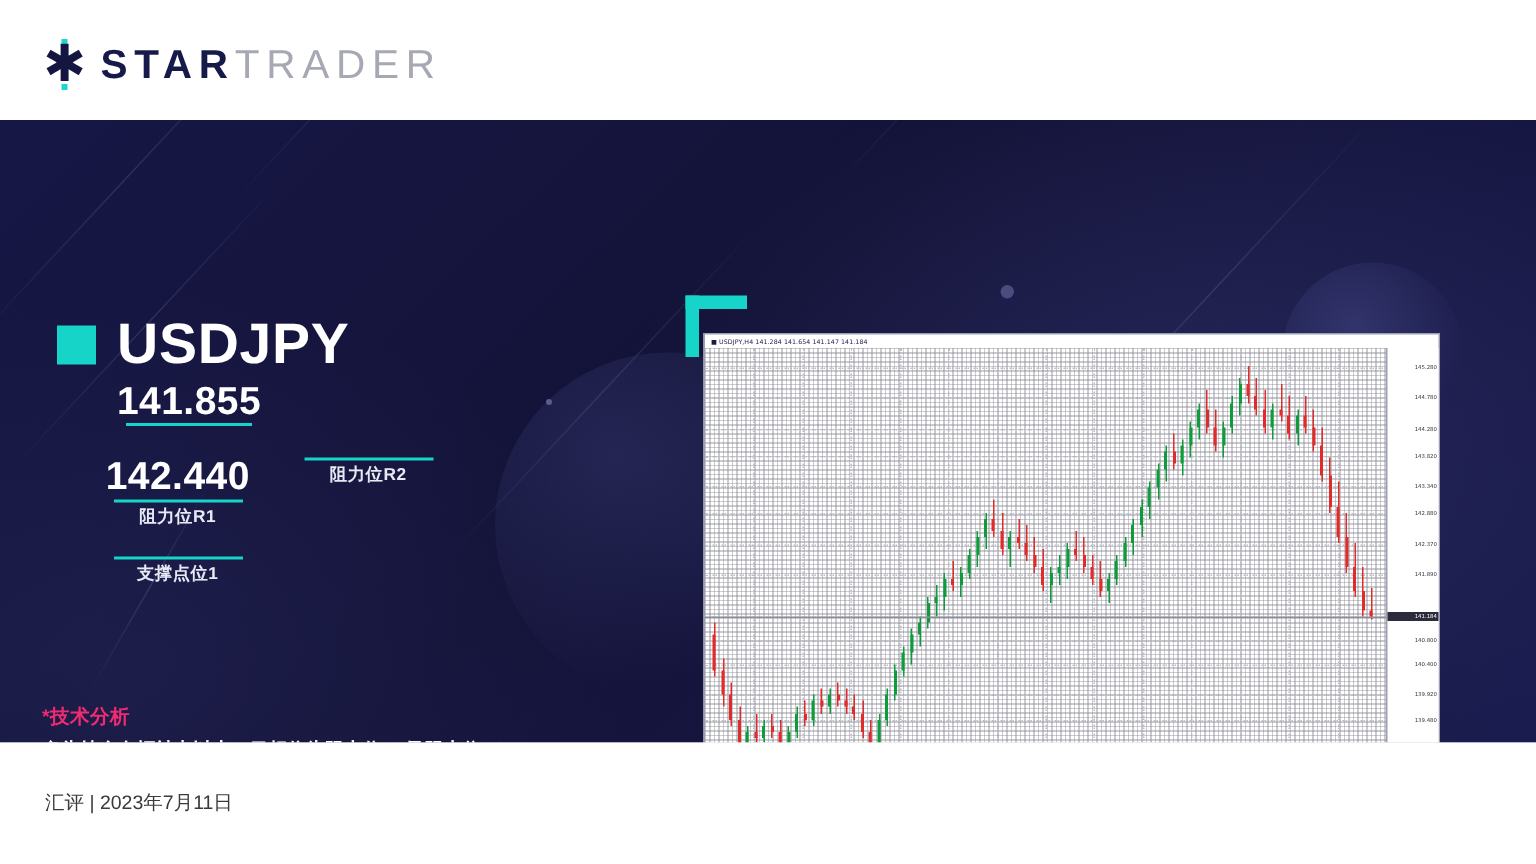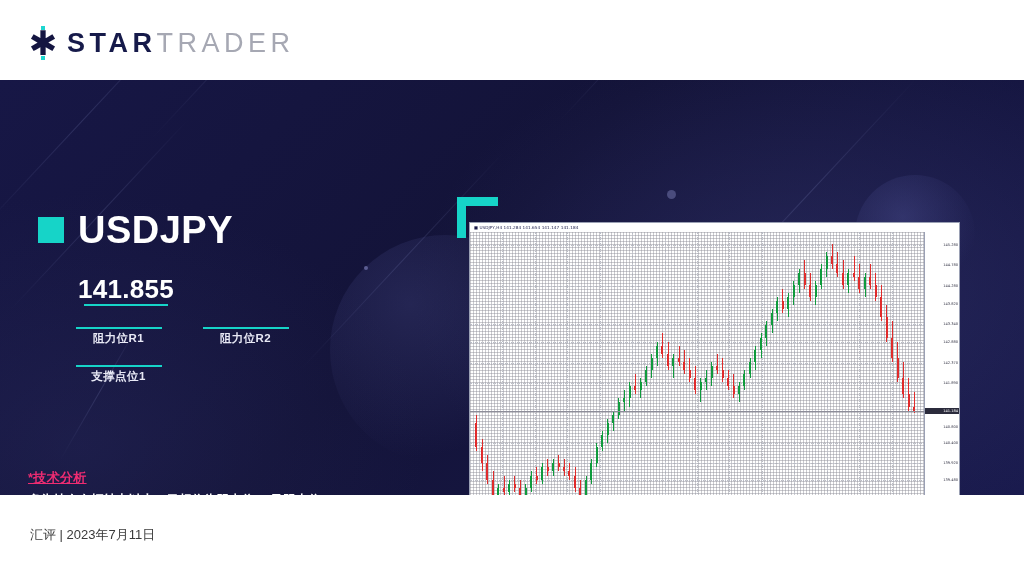--- a/index.html
+++ b/index.html
@@ -33,35 +33,35 @@
        linear-gradient(135deg,#171746 0%,#131338 45%,#191a4d 100%);}
   .streak{position:absolute;background:linear-gradient(90deg,rgba(255,255,255,0),rgba(160,170,230,.17),rgba(255,255,255,0));height:1px;transform-origin:left center;}
   .orb{position:absolute;border-radius:50%;}
   .dot{position:absolute;border-radius:50%;background:#4a4c7d;}
 
   
   .pair-row{position:absolute;left:38px;top:131px;display:flex;align-items:center;gap:14px;}
   .pair-sq{width:26px;height:26px;background:#16d4c8;}
   .pair-name{color:#ffffff;font-size:38px;font-weight:700;letter-spacing:.5px;line-height:1;}
 
-  .levels{position:absolute;left:38px;top:196px;width:330px;}
+  .levels{position:absolute;left:38px;top:174px;width:330px;}
   .lv-row{display:flex;}
   .lv{text-align:center;}
   .lv .val{color:#ffffff;font-size:26px;font-weight:700;line-height:1.05;letter-spacing:.3px;}
   .lv .rule{height:2px;background:#16d4c8;margin:1px auto 2px auto;}
   .lv .cap{color:#e8e9f5;font-size:11.5px;font-weight:700;letter-spacing:.4px;}
   .lv.pivot{width:176px;}
   .lv.pivot .rule{width:84px;}
   .lv.half{width:113px;}
   .lv.half .rule{width:86px;}
   .lv-row.r1{margin-top:18px;padding-left:24px;gap:14px;}
   .lv-row.r2{margin-top:18px;padding-left:24px;gap:14px;}
 
   .analysis{position:absolute;left:28px;top:389px;width:380px;}
-  .analysis .ttl{color:#ef2c72;font-size:13px;font-weight:700;letter-spacing:.3px;text-decoration:underline;}
+  .analysis .ttl{color:#ef2c72;font-size:13px;font-weight:700;letter-spacing:.3px;}
   .analysis .body{color:#ffffff;font-size:12.6px;font-weight:700;line-height:1.52;margin-top:4px;}
 
   
   .bracket{position:absolute;border-color:#16d4c8;border-style:solid;}
   .bracket.tl{left:457px;top:117px;width:32px;height:32px;border-width:9px 0 0 9px;}
 
   .chart{position:absolute;left:469px;top:142px;width:491px;height:299px;
          background:#ffffff;border:1px solid #9aa0b4;box-sizing:border-box;
          display:flex;flex-direction:column;}
   .chart-head{height:9px;flex:0 0 9px;position:relative;border-bottom:0;}
@@ -133,20 +133,21 @@
 
     <div class="levels">
       <div class="lv-row">
         <div class="lv pivot">
           <div class="val">141.855</div>
           <div class="rule"></div>
         </div>
       </div>
       <div class="lv-row r1">
         <div class="lv half">
+          <div class="val">142.440</div>
           <div class="rule"></div>
           <div class="cap">阻力位R1</div>
         </div>
         <div class="lv half">
           <div class="rule"></div>
           <div class="cap">阻力位R2</div>
         </div>
       </div>
       <div class="lv-row r2">
         <div class="lv half">

